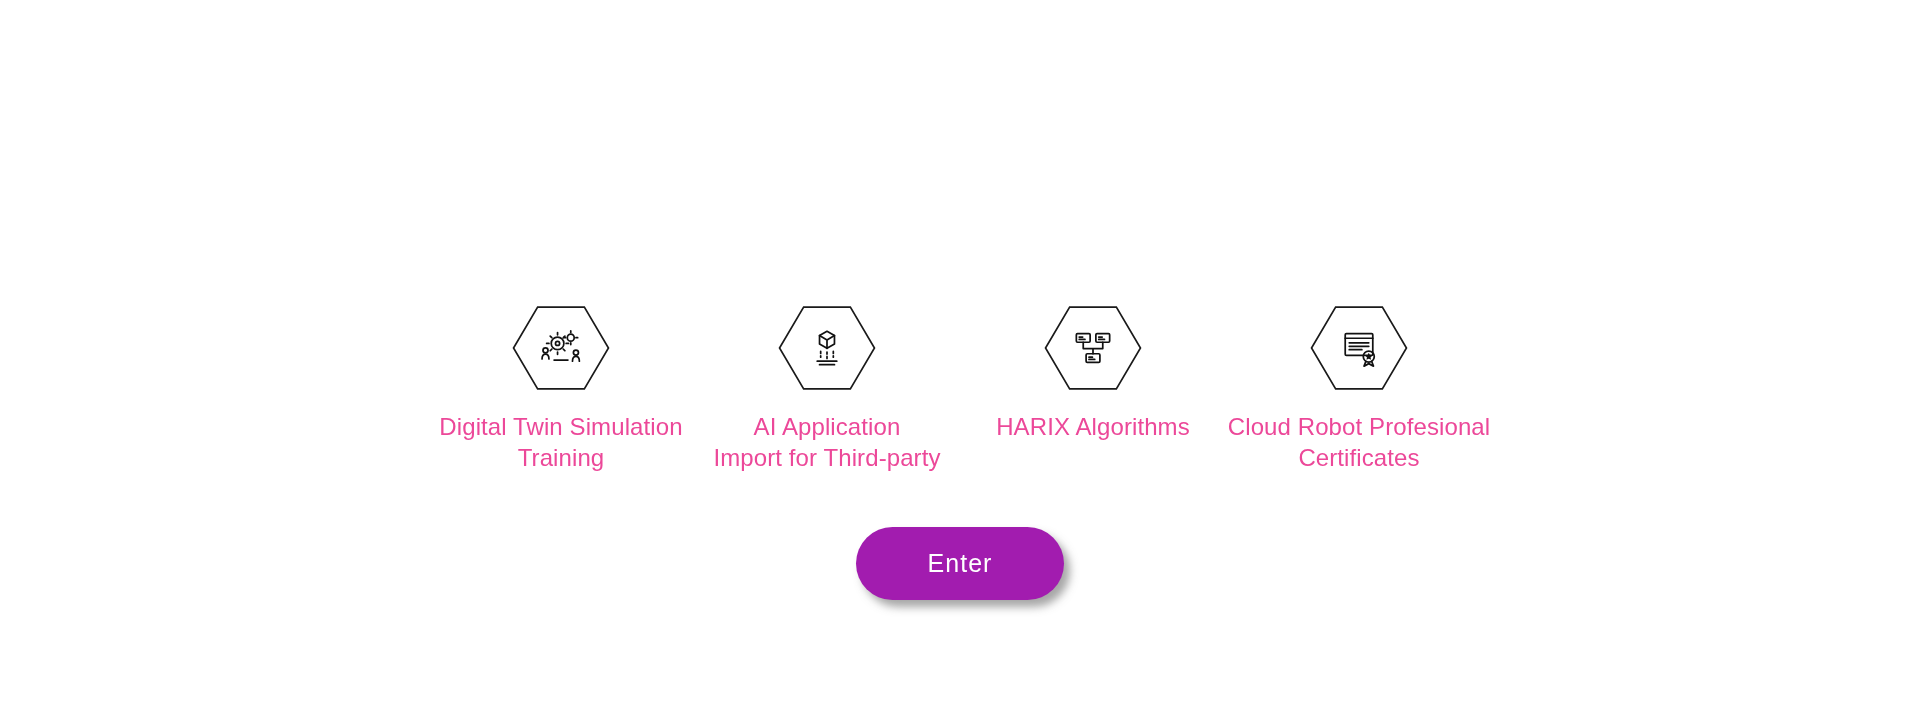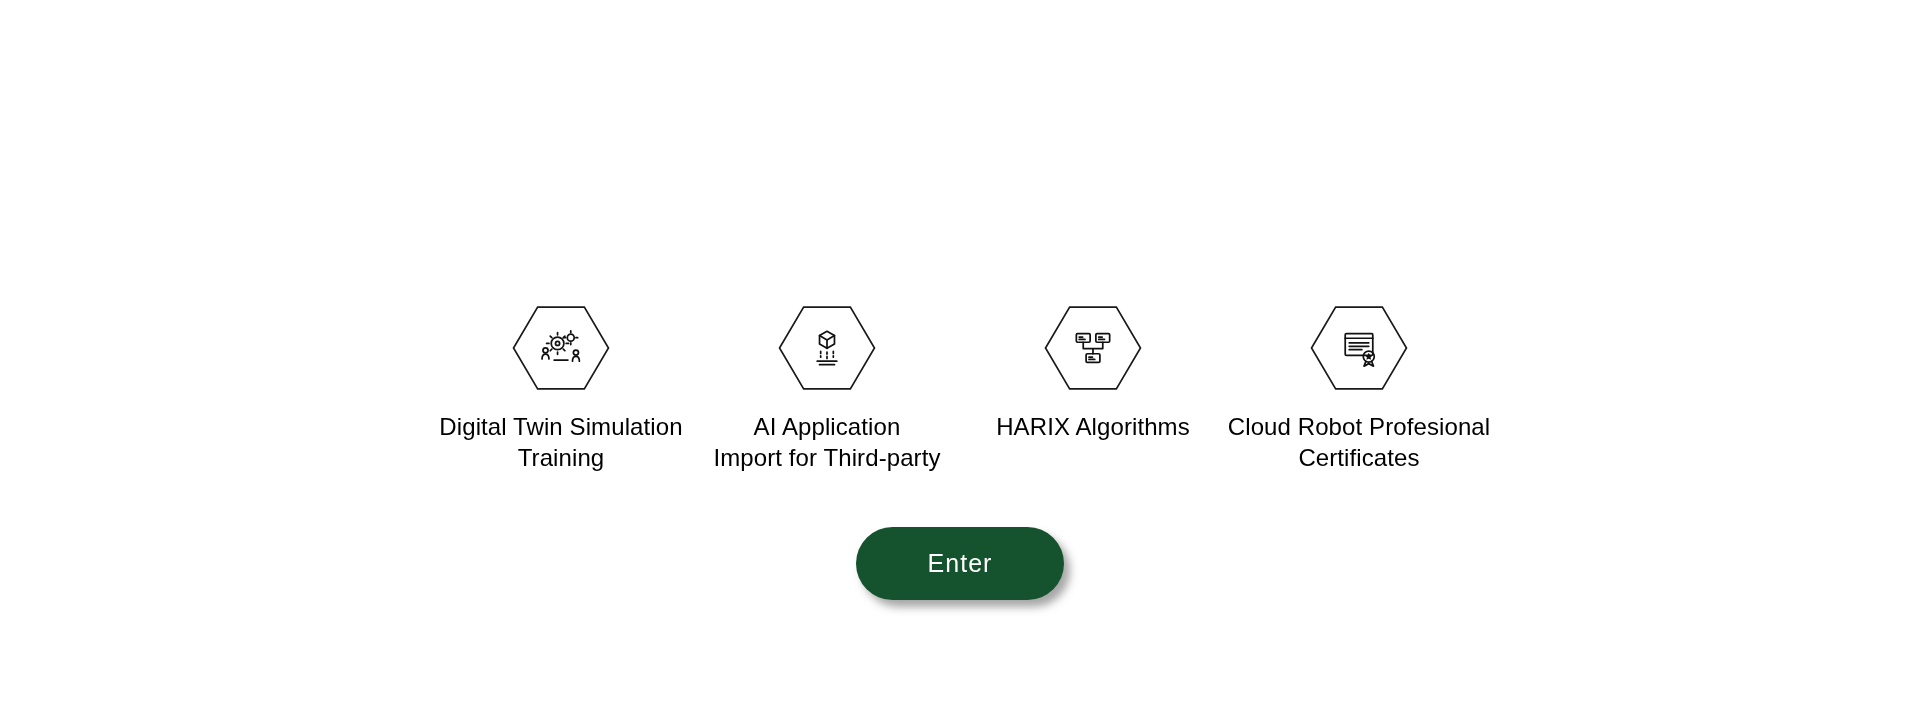--- a/index.html
+++ b/index.html
@@ -32,21 +32,21 @@
   }
   .hex-svg {
     width: 98px;
     height: 86px;
     display: block;
   }
   .feature-label {
     margin-top: 20px;
     font-size: 24px;
     line-height: 31px;
-    color: #000000;
+    color: #ec4899;
     text-align: center;
     white-space: pre-line;
     letter-spacing: 0.1px;
   }
   .enter-btn {
     position: absolute;
     top: 527px;
     left: 50%;
     transform: translateX(-50%);
     min-width: 208px;
@@ -160,13 +160,13 @@
   <div class="feature-item">
     <svg class="hex-svg" viewBox="0 0 128 112" xmlns="http://www.w3.org/2000/svg">
       <polygon points="2,56 33.5,2.5 94.5,2.5 126,56 94.5,109.5 33.5,109.5" fill="#ffffff" stroke="#1a1a1a" stroke-width="2.2"></polygon>
       <use class="feature-icon-use" x="34" y="26" width="60" height="60" href="#certificates-icon" xlink:href="#certificates-icon"></use>
     </svg>
     <div class="feature-label">Cloud Robot Profesional
 Certificates</div>
   </div>
 </div>
 
-<button class="enter-btn" style="background: #14532d; color: rgb(255, 255, 255);">Enter</button>
+<button class="enter-btn" style="background: #a21caf; color: rgb(255, 255, 255);">Enter</button>
 
 </body></html>

